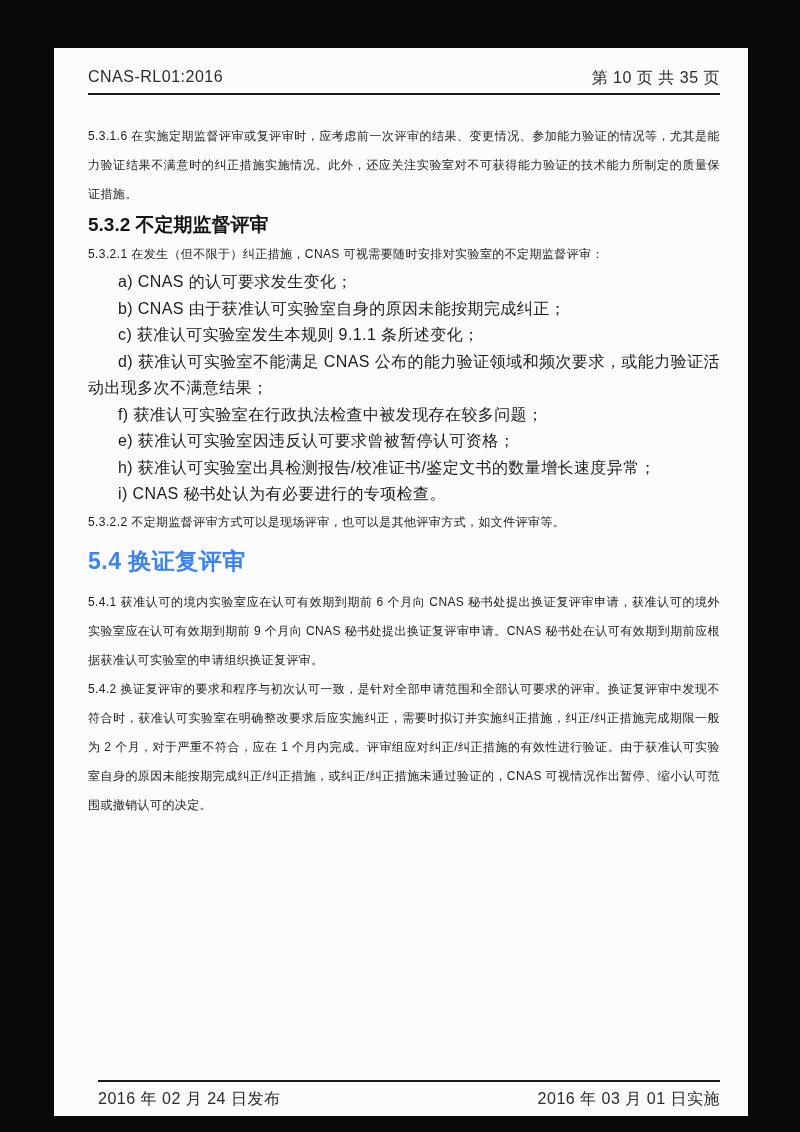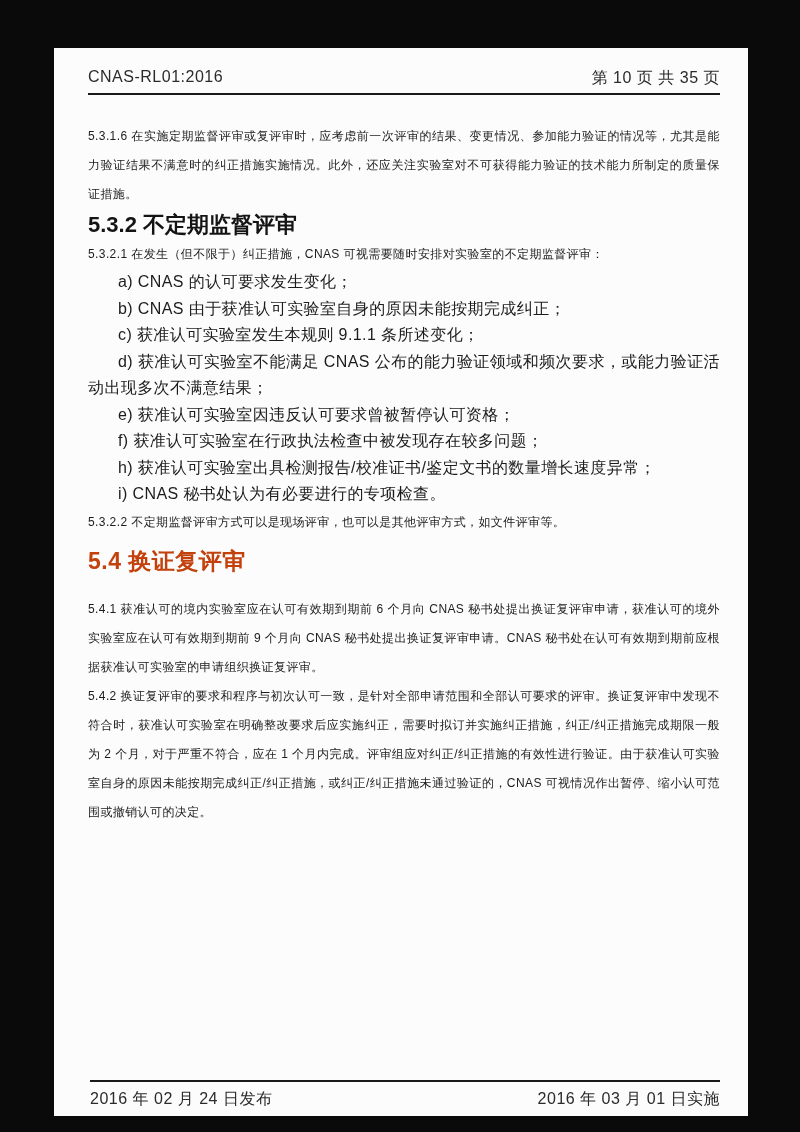--- a/index.html
+++ b/index.html
@@ -32,44 +32,44 @@
   }
   p.para {
     margin: 0;
     font-size: 12px;
     line-height: 29px;
     letter-spacing: 0.4px;
     text-align: justify;
   }
   .sub-heading {
     margin: 1px 0 1px 0;
-    font-size: 22px;
+    font-size: 19px;
     line-height: 29px;
     font-weight: bold;
     color: #141414;
   }
   .section-heading {
-    margin: 9px 0 19px 0;
+    margin: 9px 0 12px 0;
     font-size: 23px;
     line-height: 30px;
     font-weight: bold;
-    color: #c2410c;
+    color: #3b82f6;
     letter-spacing: 0.5px;
   }
   .cond-list { margin: 0; }
   .list-item {
     font-size: 16px;
     line-height: 26.5px;
     letter-spacing: 0.4px;
     text-indent: 30px;
     text-align: justify;
   }
   .page-footer {
     position: absolute;
-    bottom: 6px; left: 36px; right: 28px;
+    bottom: 6px; left: 44px; right: 28px;
     display: flex; justify-content: space-between;
     font-size: 16px; color: #2b2b2b;
     border-top: 2px solid #1a1a1a;
     padding-top: 7px;
     letter-spacing: 0.5px;
   }
 </style>
 </head>
 <body>
 
@@ -85,22 +85,22 @@
 
     <div class="sub-heading">5.3.2 不定期监督评审</div>
 
     <p class="para">5.3.2.1 在发生（但不限于）纠正措施，CNAS 可视需要随时安排对实验室的不定期监督评审：</p>
 
     <div class="cond-list">
       <div class="list-item">a) CNAS 的认可要求发生变化；</div>
       <div class="list-item">b) CNAS 由于获准认可实验室自身的原因未能按期完成纠正；</div>
       <div class="list-item">c) 获准认可实验室发生本规则 9.1.1 条所述变化；</div>
       <div class="list-item">d) 获准认可实验室不能满足 CNAS 公布的能力验证领域和频次要求，或能力验证活动出现多次不满意结果；</div>
+      <div class="list-item">f) 获准认可实验室在行政执法检查中被发现存在较多问题；</div>
       <div class="list-item">e) 获准认可实验室因违反认可要求曾被暂停认可资格；</div>
-      <div class="list-item">f) 获准认可实验室在行政执法检查中被发现存在较多问题；</div>
       <div class="list-item">h) 获准认可实验室出具检测报告/校准证书/鉴定文书的数量增长速度异常；</div>
       <div class="list-item">i) CNAS 秘书处认为有必要进行的专项检查。</div>
     </div>
 
     <p class="para">5.3.2.2 不定期监督评审方式可以是现场评审，也可以是其他评审方式，如文件评审等。</p>
 
     <div class="section-heading">5.4 换证复评审</div>
 
     <p class="para">5.4.1 获准认可的境内实验室应在认可有效期到期前 6 个月向 CNAS 秘书处提出换证复评审申请，获准认可的境外实验室应在认可有效期到期前 9 个月向 CNAS 秘书处提出换证复评审申请。CNAS 秘书处在认可有效期到期前应根据获准认可实验室的申请组织换证复评审。</p>
     <p class="para">5.4.2 换证复评审的要求和程序与初次认可一致，是针对全部申请范围和全部认可要求的评审。换证复评审中发现不符合时，获准认可实验室在明确整改要求后应实施纠正，需要时拟订并实施纠正措施，纠正/纠正措施完成期限一般为 2 个月，对于严重不符合，应在 1 个月内完成。评审组应对纠正/纠正措施的有效性进行验证。由于获准认可实验室自身的原因未能按期完成纠正/纠正措施，或纠正/纠正措施未通过验证的，CNAS 可视情况作出暂停、缩小认可范围或撤销认可的决定。</p>

